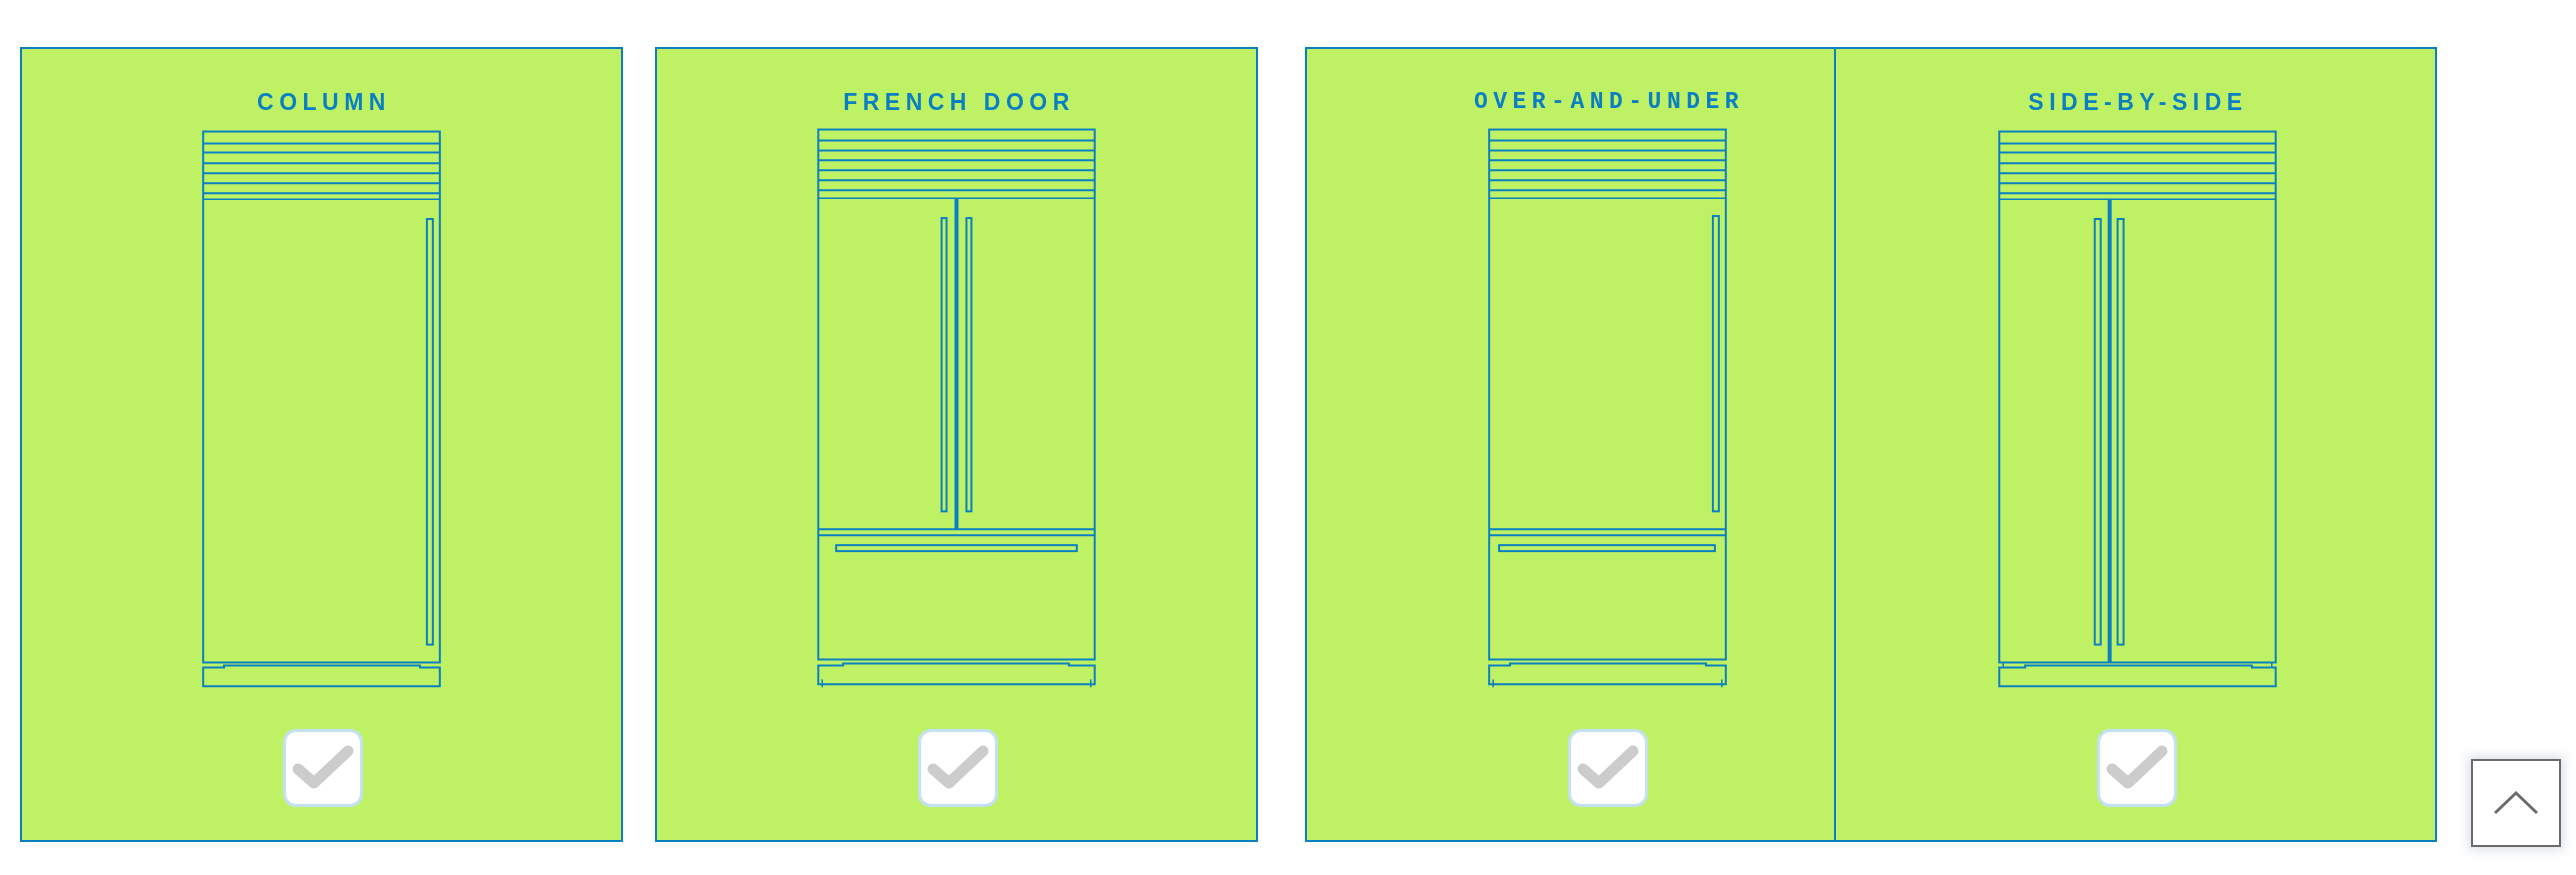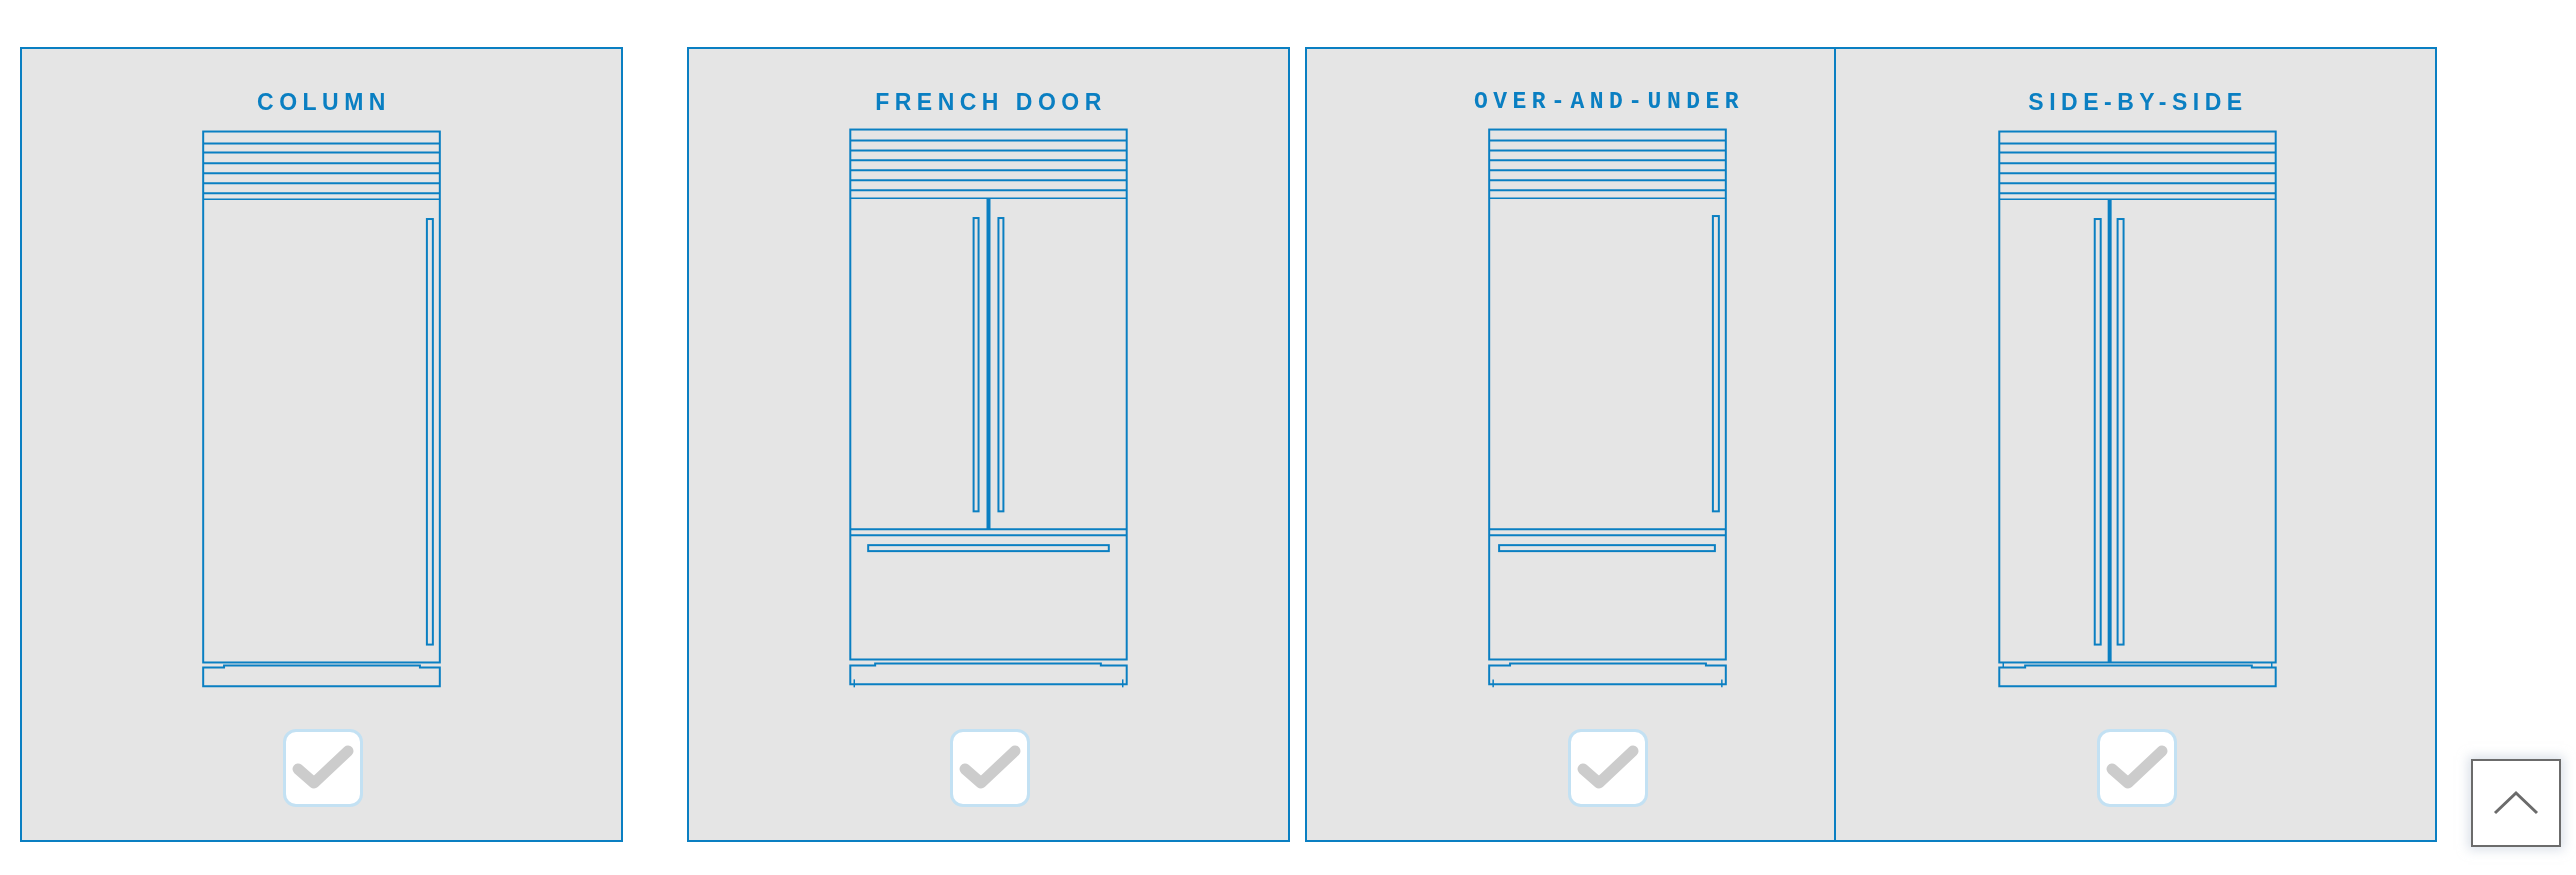--- a/index.html
+++ b/index.html
@@ -1,19 +1,19 @@
 <!DOCTYPE html>
 <html><head>
 <meta charset="utf-8">
 <style>
   html, body { margin:0; padding:0; background:#ffffff; }
   body { width:2576px; height:875px; position:relative; overflow:hidden; font-family:"Liberation Sans", sans-serif; }
   .panel {
     position:absolute; top:47px; width:599px; height:791px;
-    border:2px solid #0a7fc2; background:#e5e5e5; box-sizing:content-box;
+    border:2px solid #0a7fc2; background:#bef264; box-sizing:content-box;
   }
   .panel-title {
     position:absolute; top:38px; left:0; right:0; text-align:center;
     color:#0a7fc2; font-size:23px; font-weight:bold; letter-spacing:5.5px;
     line-height:30px; text-transform:uppercase; padding-left:5px;
   }
   .fridge { position:absolute; top:0; left:0; }
   .fridge svg { display:block; overflow:visible; }
   .checkbox {
     position:absolute; top:680px; left:261px; width:74px; height:72px;
@@ -48,21 +48,21 @@
       </g>
     </svg>
   </div>
   <div class="checkbox">
     <svg width="62" height="52" viewBox="0 0 62 52">
       <path d="M6 28 L22 42 L56 10" fill="none" stroke="#cccccc" stroke-width="11" stroke-linecap="round" stroke-linejoin="round"></path>
     </svg>
   </div>
 </div>
 
-<div class="panel" style="left:687px;">
+<div class="panel" style="left:655px;">
   <div class="panel-title">FRENCH DOOR</div>
   <div class="fridge">
     <svg width="599" height="696" viewBox="0 0 602 700">
       <g fill="none" stroke="#0a7fc2" stroke-width="2">
         <rect x="162" y="81" width="278" height="533"></rect>
         <line x1="162" y1="92" x2="440" y2="92"></line>
         <line x1="162" y1="102" x2="440" y2="102"></line>
         <line x1="162" y1="112" x2="440" y2="112"></line>
         <line x1="162" y1="122" x2="440" y2="122"></line>
         <line x1="162" y1="132" x2="440" y2="132"></line>

